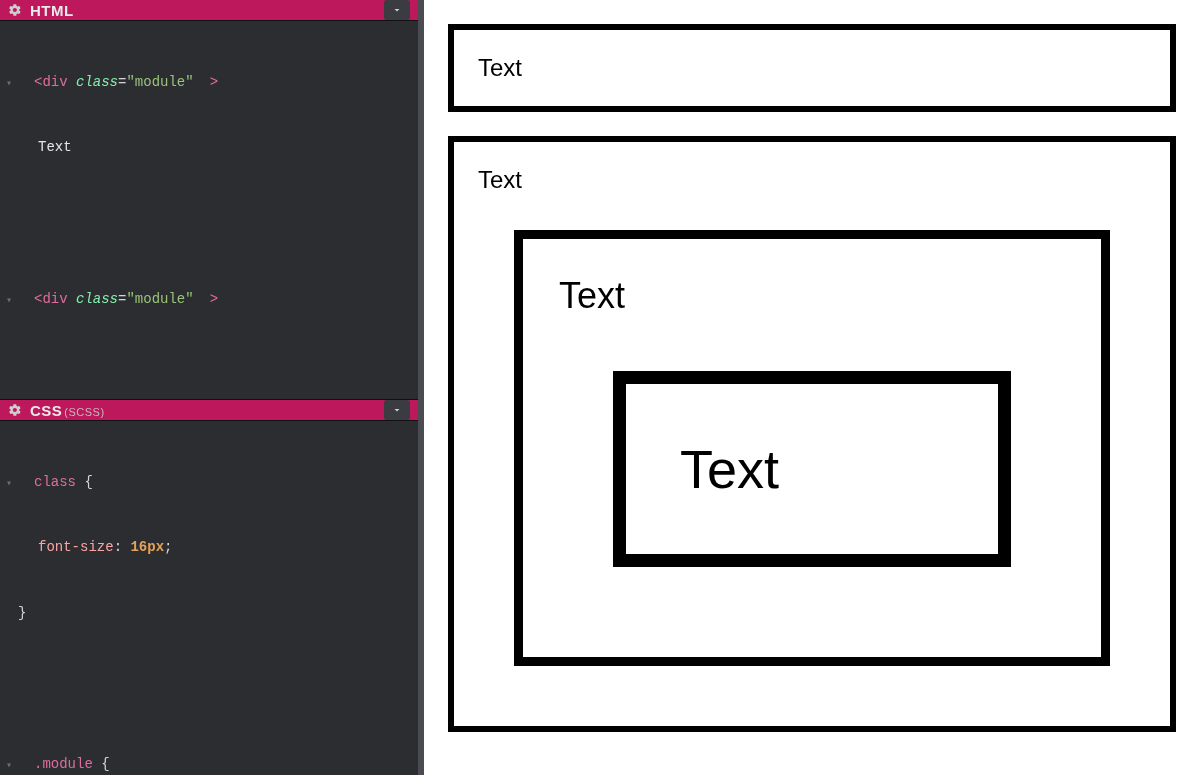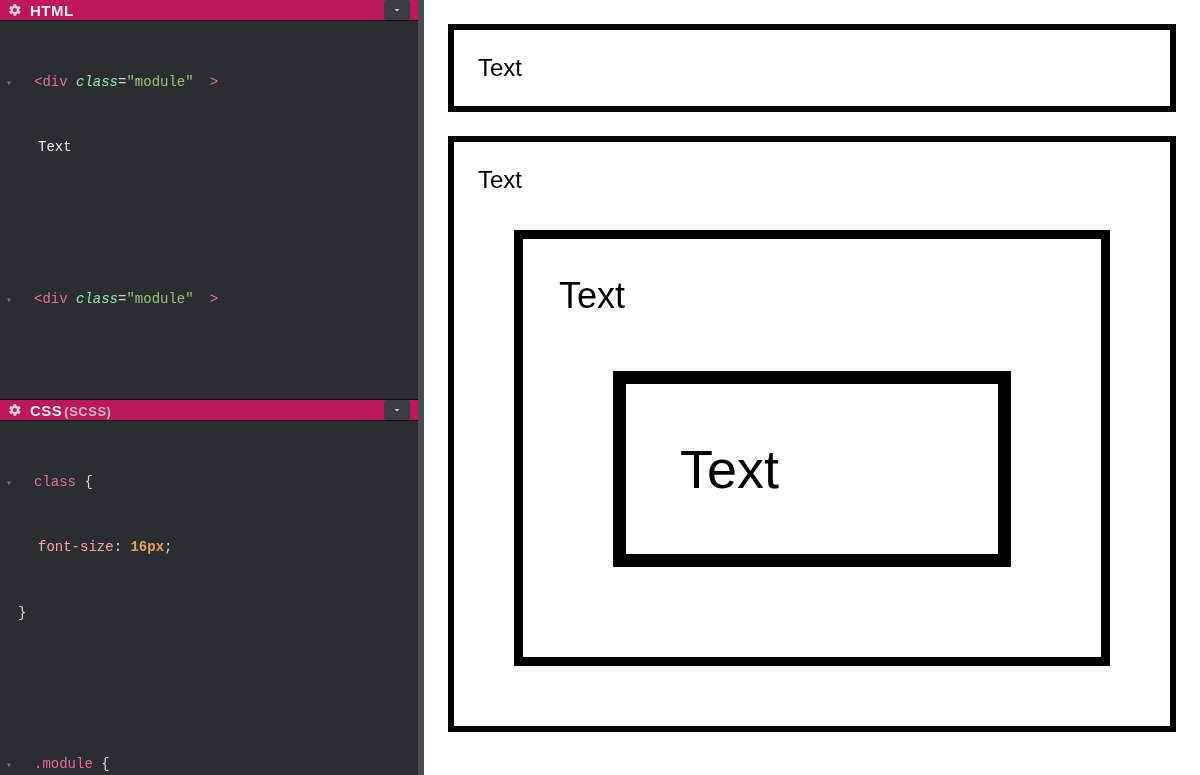--- a/index.html
+++ b/index.html
@@ -34,22 +34,22 @@
     gap: 8px;
   }
   .panel-header .title {
     font-family: -apple-system, "Helvetica Neue", Arial, sans-serif;
     font-weight: 700;
     font-size: 15px;
     color: #eaeaea;
     letter-spacing: .5px;
   }
   .panel-header .title .sub {
-    font-weight: 700;
-    font-size: 13px;
+    font-weight: 400;
+    font-size: 11px;
     color: #bdbdbd;
     margin-left: 2px;
   }
   .panel-header .spacer { flex: 1; }
   .gear-icon {
     width: 14px; height: 14px;
     color: #cfcfcf;
     display: inline-flex;
   }
   .chev-btn {

